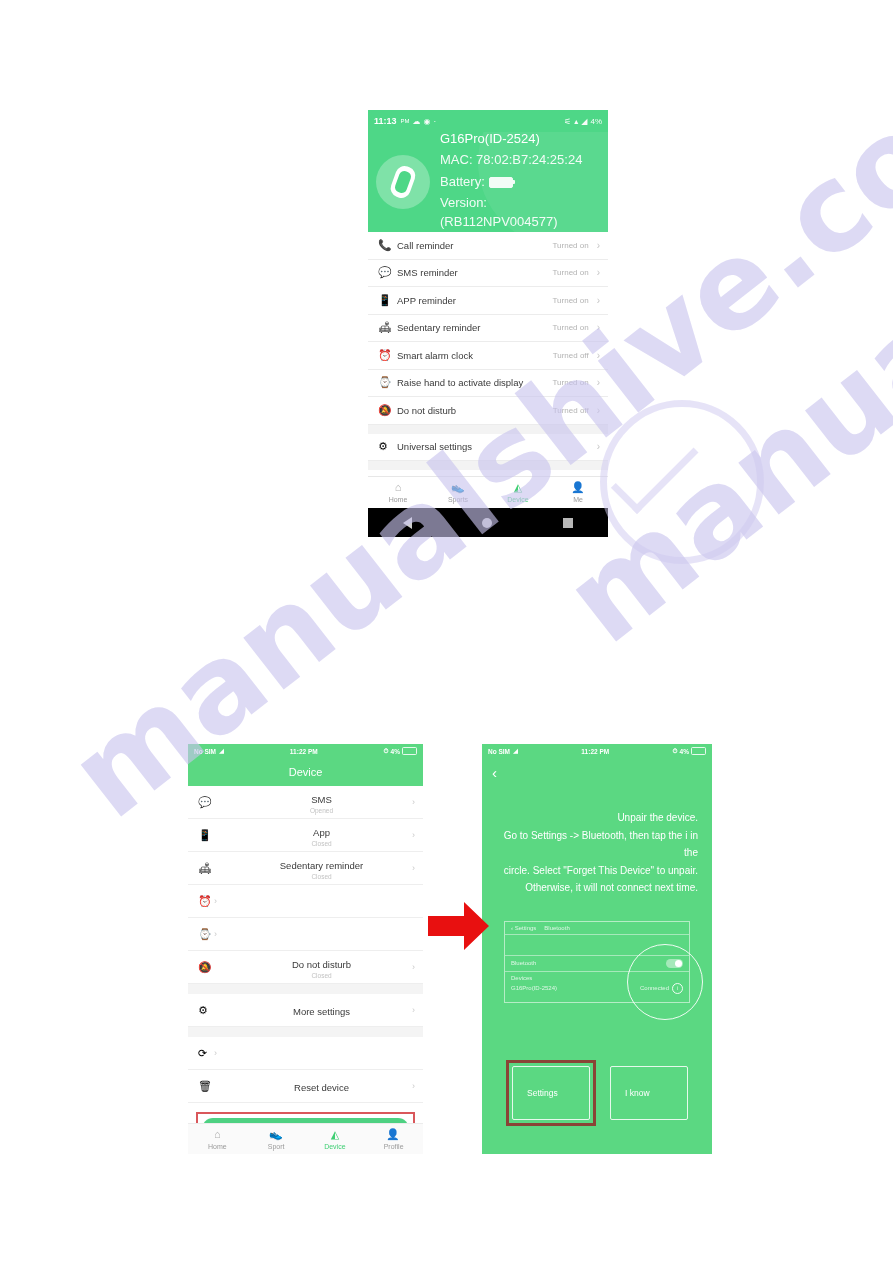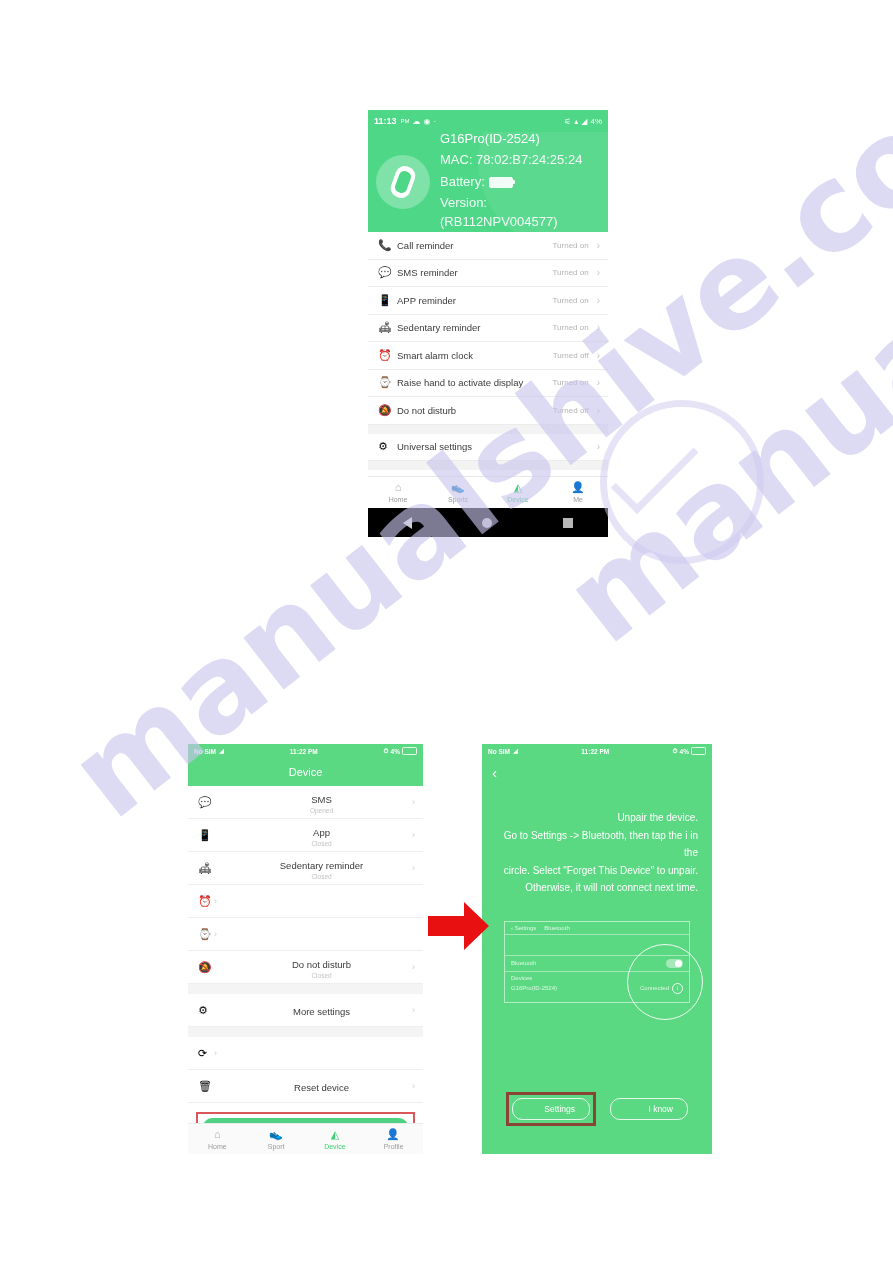--- a/index.html
+++ b/index.html
@@ -171,22 +171,22 @@
   .info-i{
     display:inline-block;width:9px;height:9px;border-radius:50%;
     border:1px solid rgba(255,255,255,.9);font-size:6px;line-height:8px;text-align:center;
   }
   .p3-btns{
     position:absolute;left:0;bottom:28px;width:100%;
     display:flex;align-items:center;justify-content:center;gap:14px;
   }
   .hl-box{border:3px solid #8a4436;padding:3px;}
   .p3-btn{
-    border:1px solid rgba(255,255,255,.85);border-radius:10px;color:#fff;
-    font-size:8.5px;padding:5px 14px;text-align:right;min-width:48px;
+    border:1px solid rgba(255,255,255,.85);border-radius:2px;color:#fff;
+    font-size:8.5px;padding:21px 14px;text-align:left;min-width:48px;
   }
 
   
   .arrow{position:absolute;left:428px;top:900px;z-index:3;}
 </style>
 </head>
 <body>
 
 <div class="watermark">
   <div class="wm-text wm-1">manualshive.com</div>

